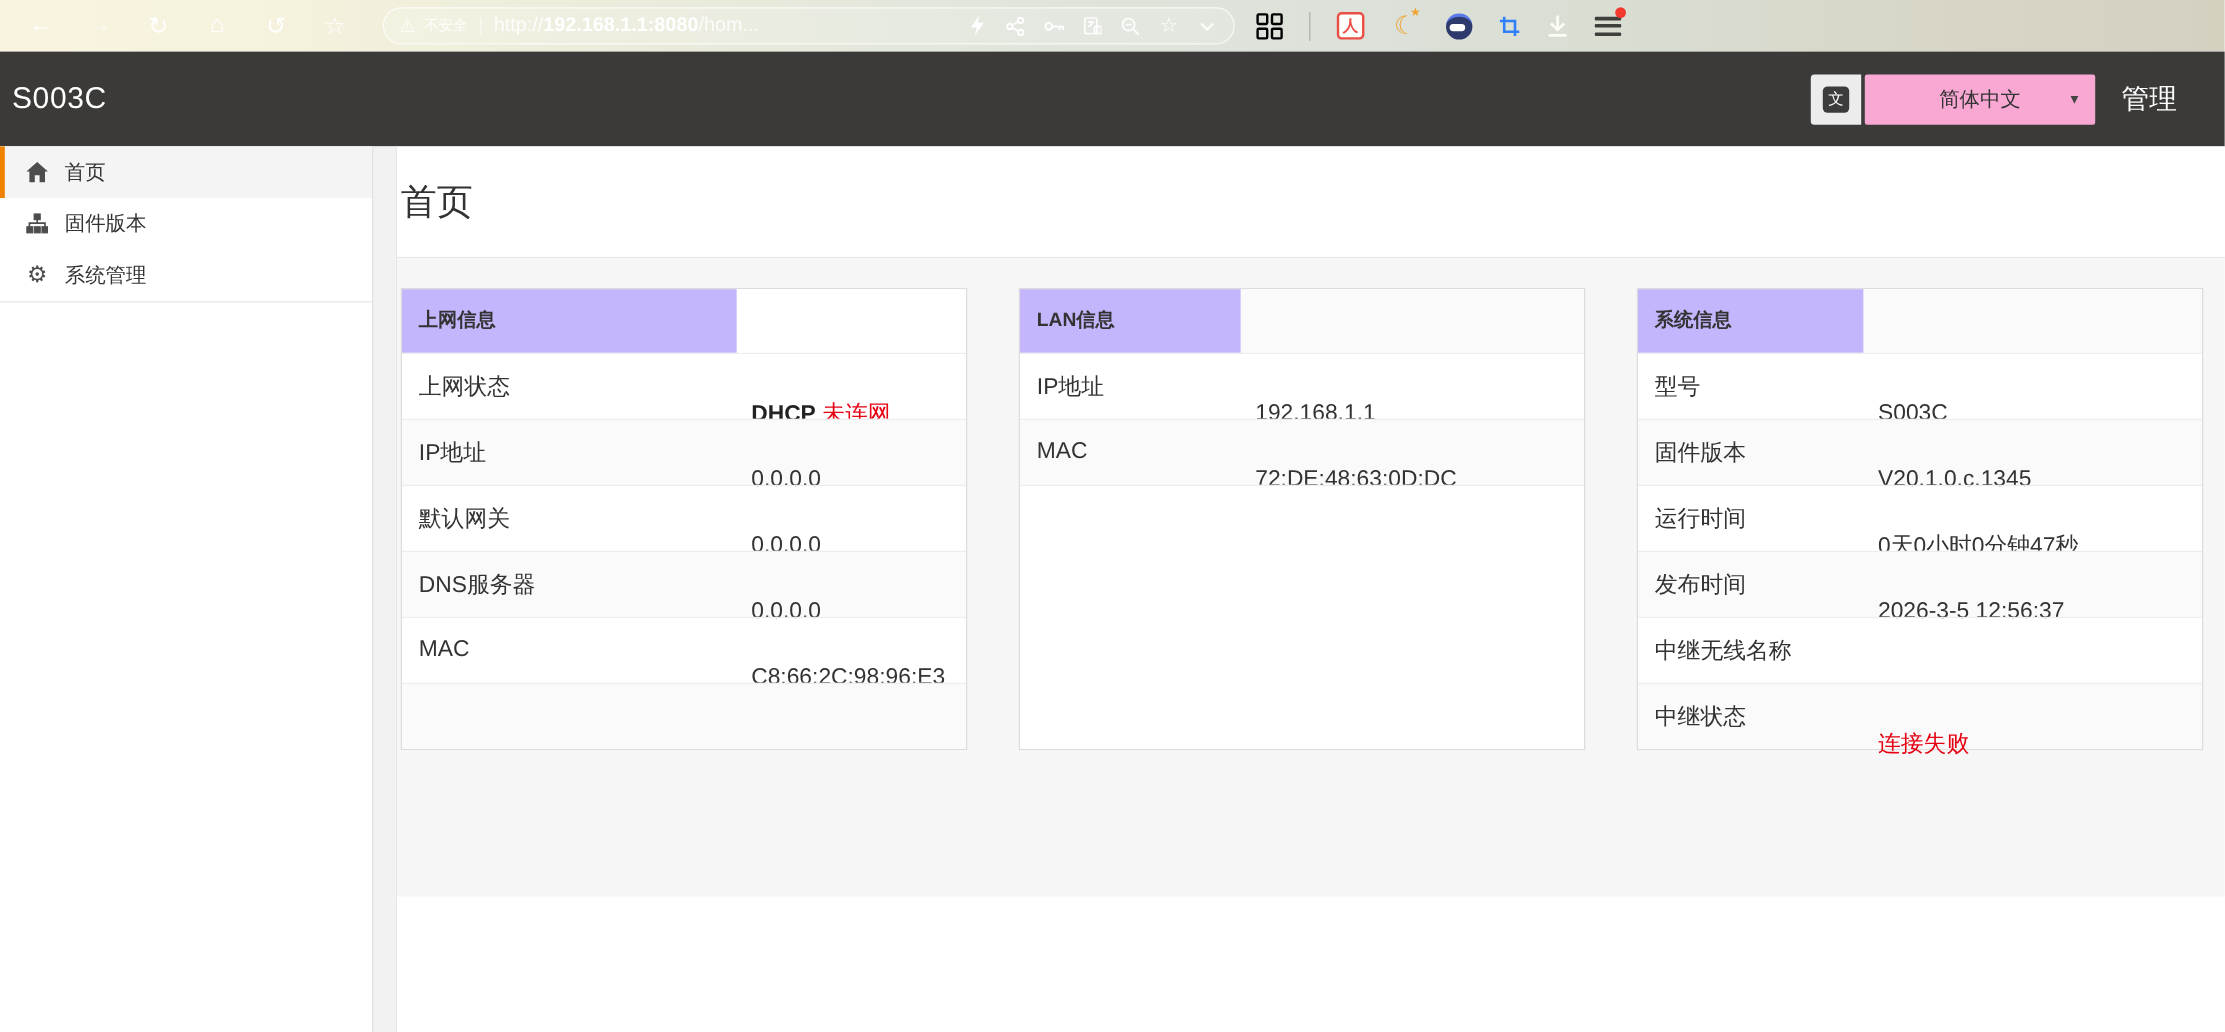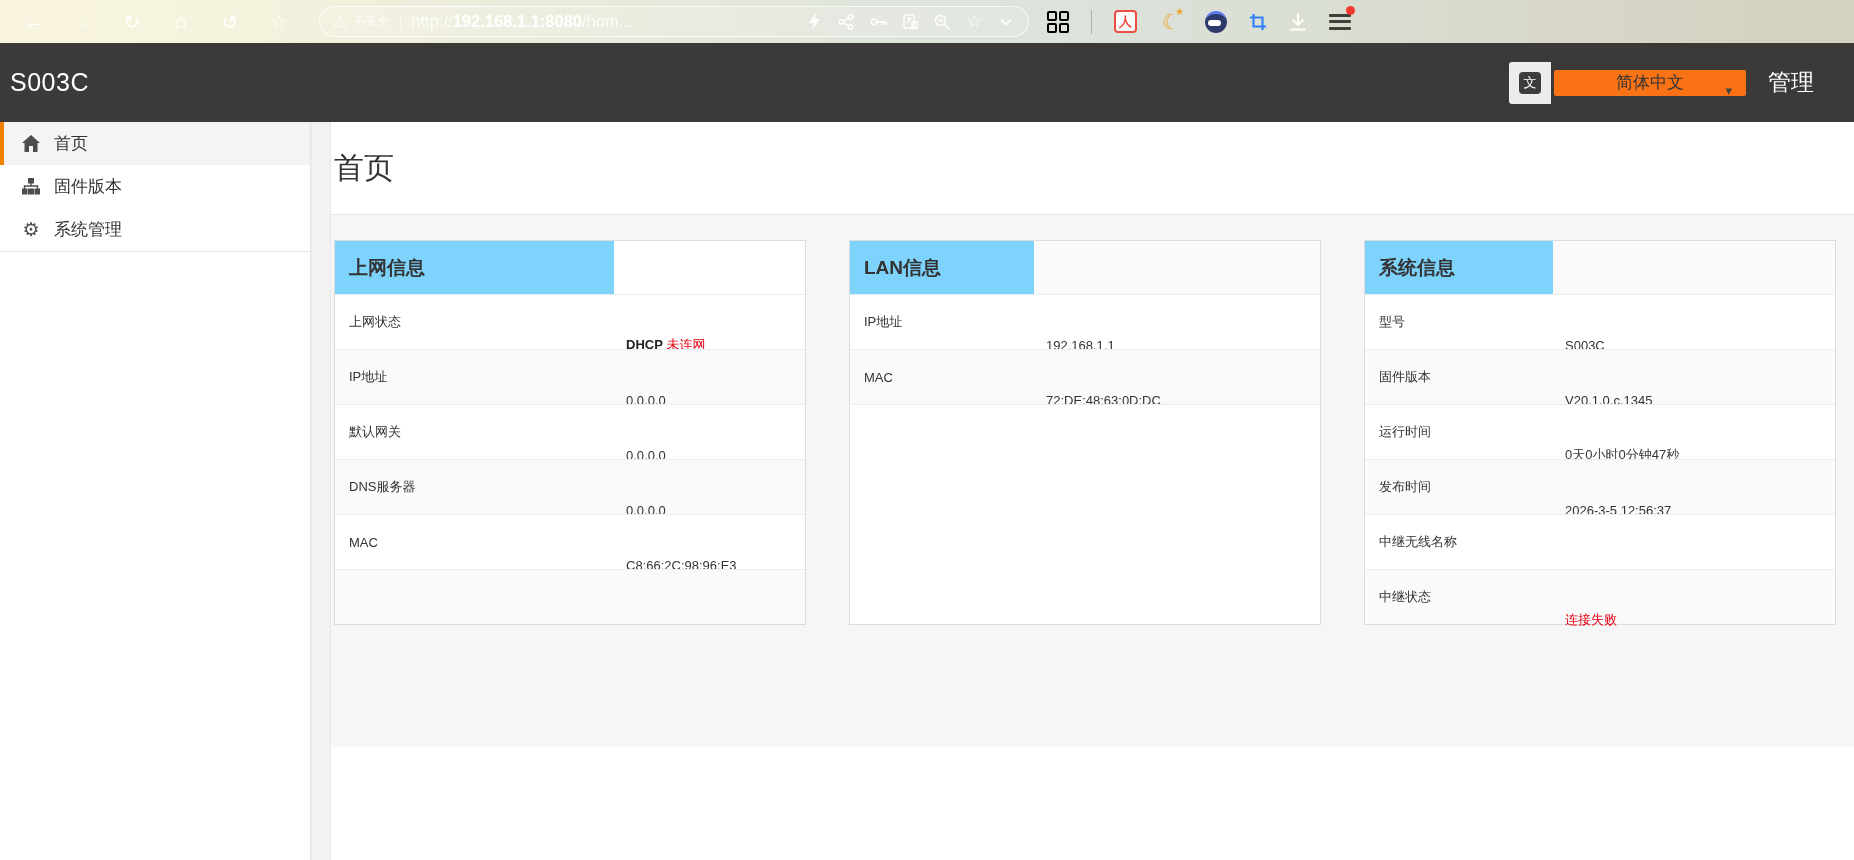--- a/index.html
+++ b/index.html
@@ -57,21 +57,21 @@
 
   
   .appheader{ height:79px; background:#3b3a38; display:flex; align-items:center;
               padding-left:10px; padding-right:40px; }
   .devname{ color:#fff; font-size:25px; font-weight:500; letter-spacing:.5px; }
   .hright{ margin-left:auto; display:flex; align-items:center; }
   .transbtn{ width:42px; height:42px; background:#ececec; border-radius:3px 0 0 3px;
              display:flex; align-items:center; justify-content:center; cursor:pointer; }
   .transglyph{ width:22px; height:22px; background:#3c3c3c; border-radius:4px; color:#fff;
                font-size:13px; display:flex; align-items:center; justify-content:center; }
-  .langsel{ width:192px; height:26px; background:#f97316; border-radius:2px; margin-left:3px;
+  .langsel{ width:192px; height:42px; background:#f9a8d4; border-radius:2px; margin-left:3px;
             position:relative; display:flex; align-items:center; justify-content:center;
             font-size:17px; color:#333; cursor:pointer; }
   .langsel .caret{ position:absolute; right:14px; top:13px; color:#444; font-size:13px; }
   .adminlink{ color:#fff; font-size:23px; margin-left:22px; cursor:pointer; }
 
   
   .appbody{ display:flex; height:738px; }
   .sidebar{ width:311px; background:#fff; border-right:1px solid #e2e2e2; }
   .navlist{ border-bottom:1px solid #e5e5e5; }
   .sitem{ height:43px; display:flex; align-items:center; padding-left:17px; cursor:pointer;
@@ -86,28 +86,28 @@
   .titlebar{ height:93px; border-bottom:1px solid #e8e8e8; display:flex; align-items:center;
              padding-left:3px; }
   .pagetitle{ font-size:30px; color:#333; font-weight:400; }
   .content{ height:532px; background:#f6f6f6; display:flex; gap:43px;
             padding:25px 16px 0 3px; align-items:flex-start; }
 
   
   .card{ width:472px; height:385px; background:#fff; border:1px solid #dcdcdc;
          display:flex; flex-direction:column; }
   .chead{ height:53px; display:flex; flex:none; }
-  .chead .hcell{ background:#7dd3fc; display:flex; align-items:center; padding-left:14px;
-                 font-size:19px; font-weight:700; color:#333; }
+  .chead .hcell{ background:#c4b5fd; display:flex; align-items:center; padding-left:14px;
+                 font-size:16px; font-weight:700; color:#333; }
   .chead .hrest{ flex:1; background:#fafafa; }
   .card.c1 .hcell{ width:279px; } .card.c1 .hrest{ background:#fff; }
   .card.c2 .hcell{ width:184px; } .card.c3 .hcell{ width:188px; }
   .rows{ display:flex; flex-direction:column; flex:1; }
   .row{ height:55px; flex:none; display:flex; align-items:center; border-top:1px solid #ededed;
-        font-size:13px; color:#333; }
+        font-size:19px; color:#333; }
   .rows .row:nth-child(even){ background:#fafafa; }
   .rlabel{ padding-left:14px; flex:none; }
   .card.c1 .rlabel{ width:279px; } .card.c2 .rlabel{ width:184px; } .card.c3 .rlabel{ width:188px; }
   .rvalue{ padding-left:12px;margin-top:46px; }
   .rvalue b{ font-weight:700; color:#222; }
   .red{ color:#e60012; }
   .row-filler{ flex:1; border-top:1px solid #ededed; background:#fff; }
 </style>
 </head>
 <body>

